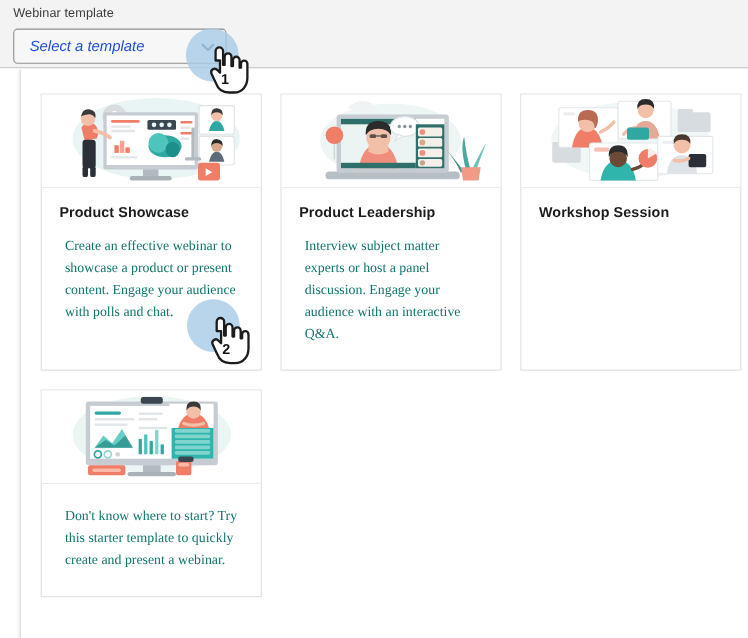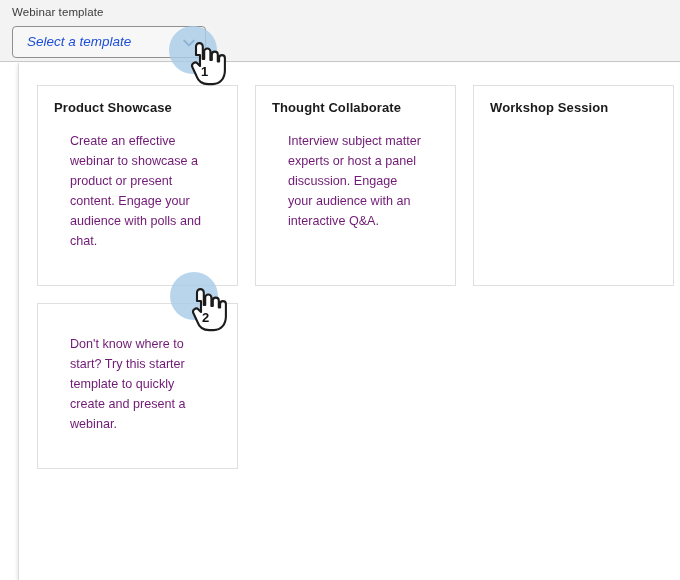--- a/index.html
+++ b/index.html
@@ -93,21 +93,21 @@
     flex-wrap: wrap;
     gap: 17px 17px;
   }
 
   .card {
     width: 201px;
     background: #ffffff;
     border: 1px solid #dfdfdf;
     box-sizing: border-box;
     display: flex;
-    flex-direction: row;
+    flex-direction: column;
   }
   .card-art {
     height: 84px;
     border-bottom: 1px solid #ececec;
     position: relative;
     overflow: hidden;
     background: #ffffff;
   }
   .card-art svg { position:absolute; left:0; top:0; display:block; }
   .card-body {
@@ -116,22 +116,23 @@
   .card-title {
     font-size: 13px;
     font-weight: bold;
     color: #1b1b1b;
     margin: 0 0 13px 0;
     letter-spacing: .1px;
   }
   .card-desc {
     font-size: 12.6px;
     line-height: 20px;
-    color: #701a75;
-    margin: 16px;
+    color: #0f766e;
+    margin: 5px;
+    font-family: Liberation Serif, serif;
   }
   .card:nth-child(1) .card-body { min-height: 133px; }
   .card:nth-child(2) .card-body { min-height: 133px; }
   .card:nth-child(3) .card-body { min-height: 133px; }
 
   
   .cursor-marker {
     position: absolute;
     width: 62px;
     height: 62px;
@@ -280,21 +281,21 @@
             <circle cx="48" cy="37" r="8" fill="#ef7d68"></circle>
             <path d="M48 45 v14" stroke="#cfd6da" stroke-width="1.4"></path>
 
             <path d="M168 70 q-6 -22 -2 -32 q2 18 6 31z" fill="#4aa89e"></path>
             <path d="M172 70 q10 -20 14 -26 q-6 16 -10 27z" fill="#6cc3b7"></path>
             <path d="M166 70 q-12 -15 -16 -20 q9 12 13 21z" fill="#3d9289"></path>
             <path d="M163 66 h18 l-2 12 h-14 z" fill="#ef9b85"></path>
           </svg>
         </div>
         <div class="card-body">
-          <div class="card-title">Thought Collaborate</div>
+          <div class="card-title">Product Leadership</div>
           <div class="card-desc">Interview subject matter experts or host a panel discussion. Engage your audience with an interactive Q&amp;A.</div>
         </div>
       </div>
 
       <div class="card">
         <div class="card-art">
           <svg width="199" height="83" viewBox="0 0 199 83">
             <ellipse cx="99" cy="42" rx="72" ry="35" fill="#f0f7f7"></ellipse>
 
             <rect x="142" y="16" width="30" height="18" rx="2" fill="#d7dce0"></rect>

